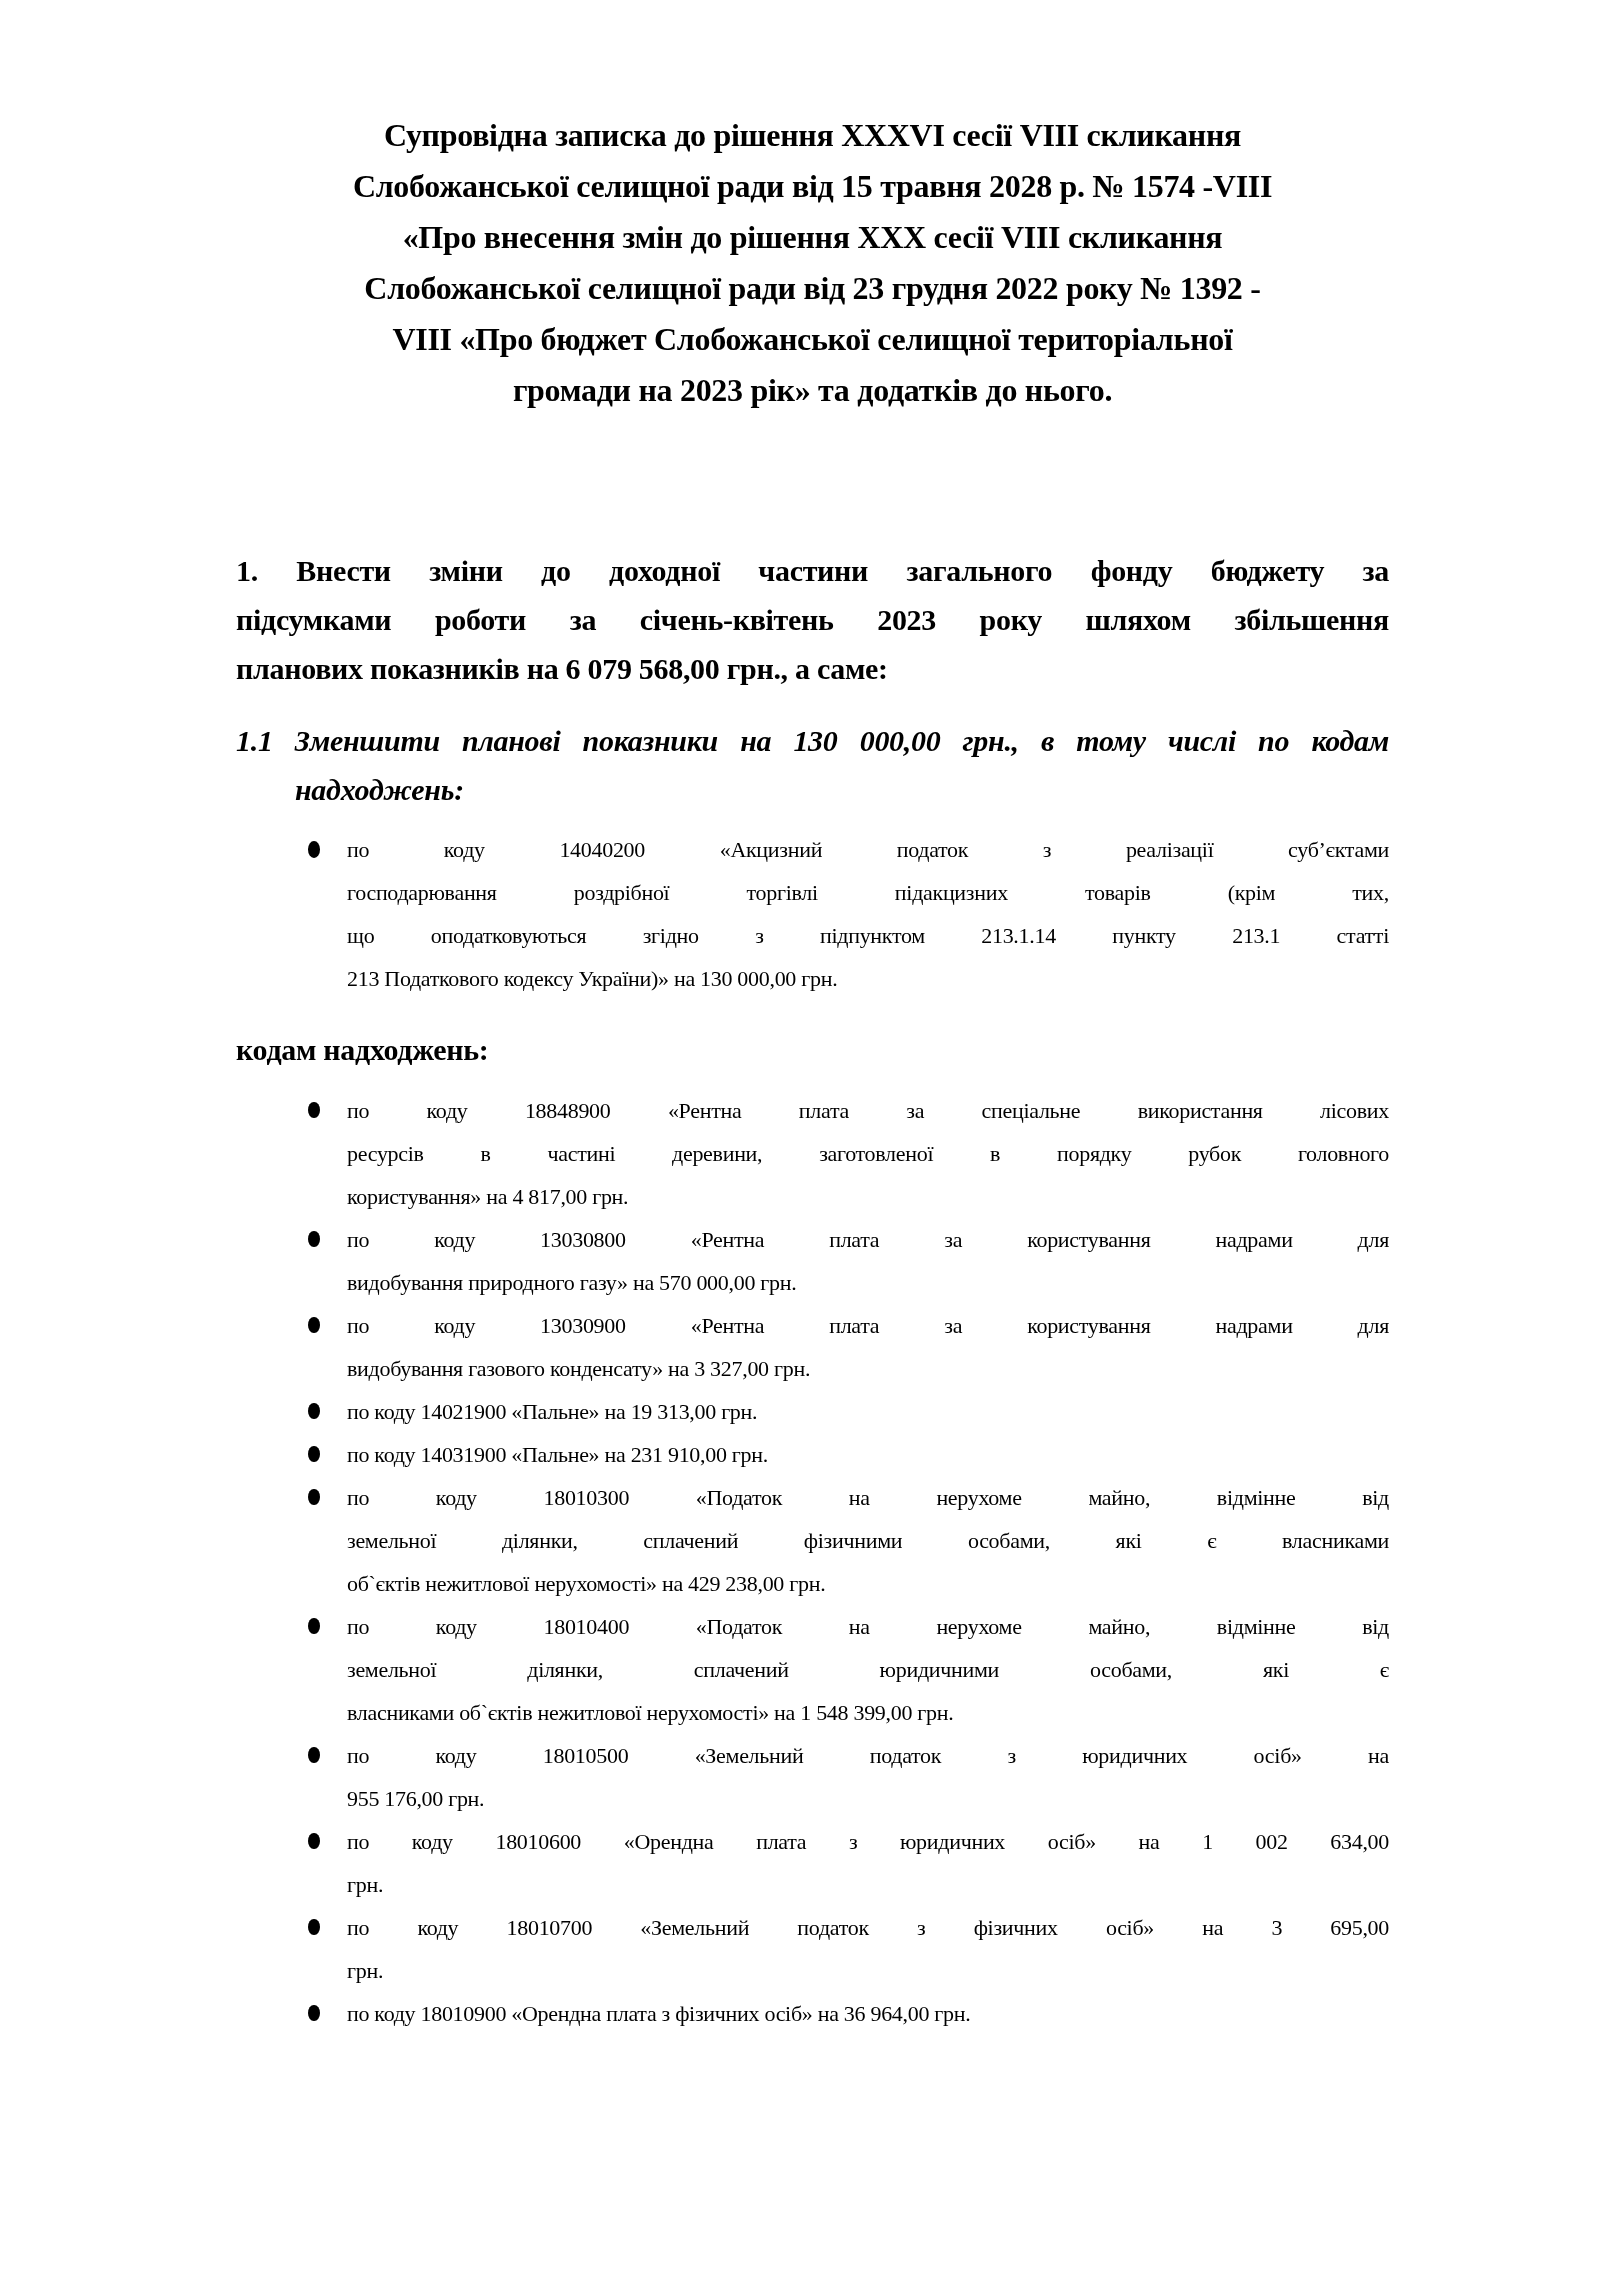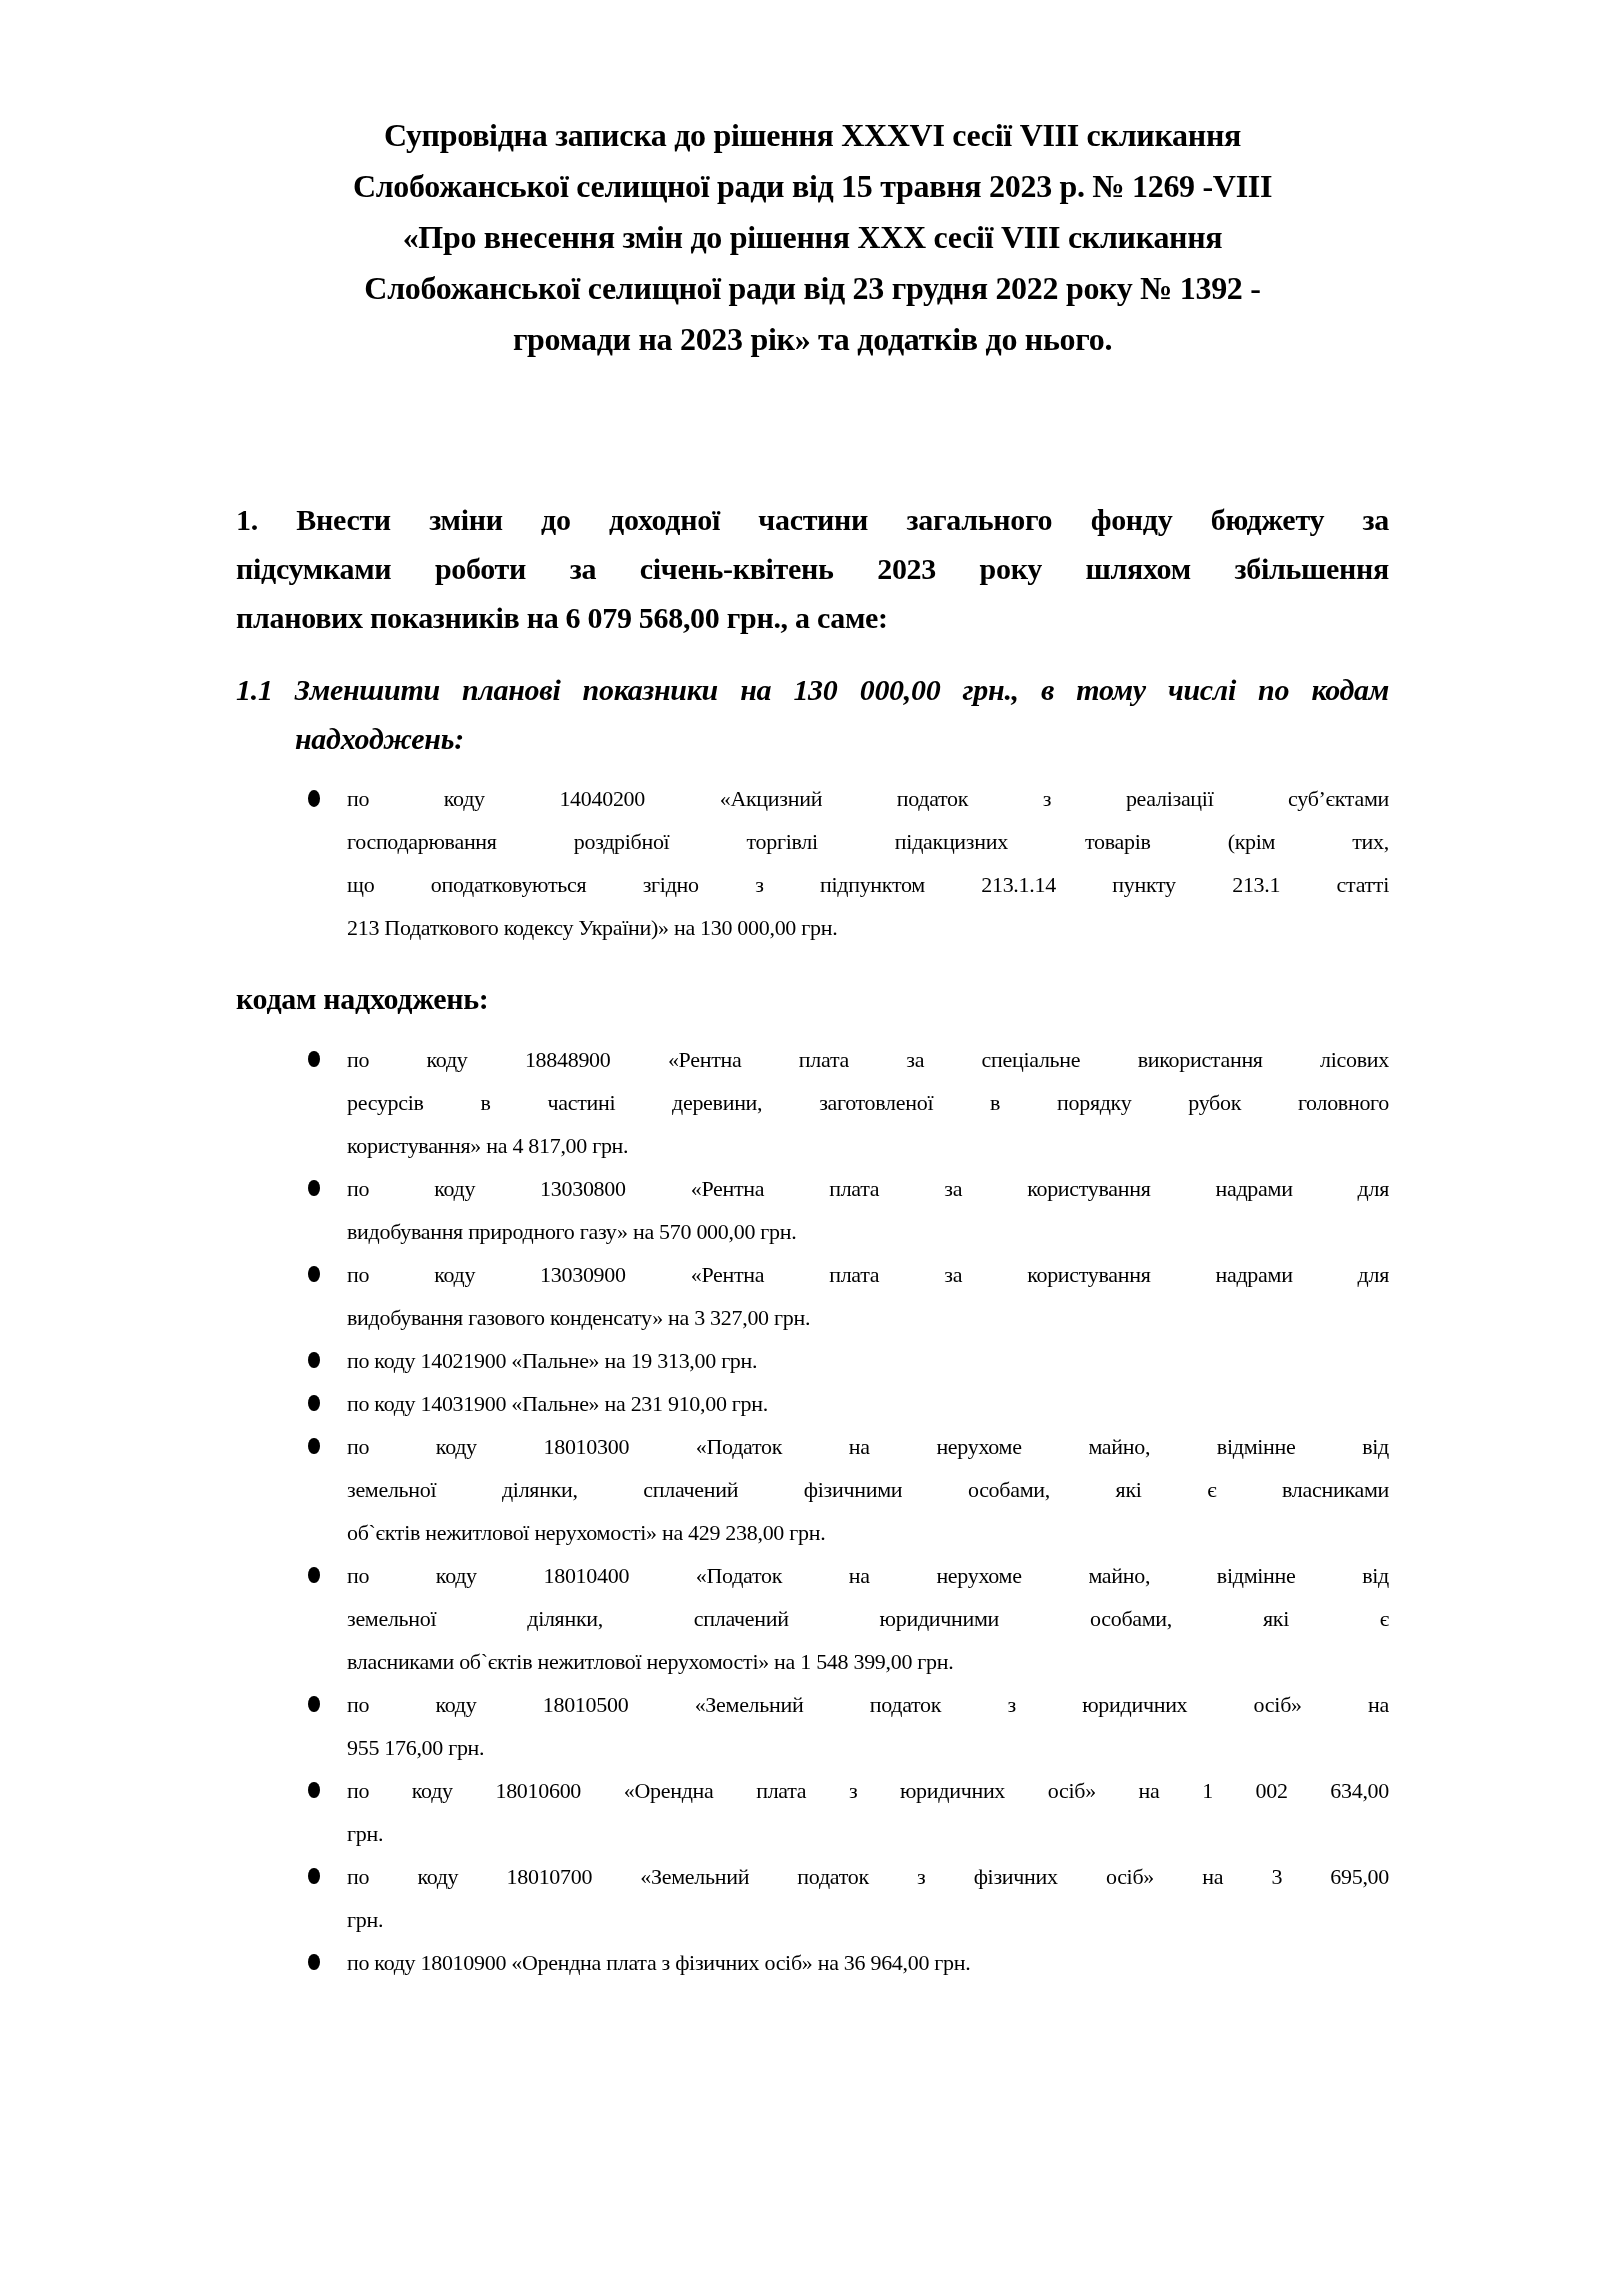--- a/index.html
+++ b/index.html
@@ -52,23 +52,24 @@
     border-radius: 50%;
   }
 </style>
 </head>
 <body>
 
 <div class="page">
 
   <div class="title center">
       <div class="tline">Супровідна записка до рішення XXXVI сесії VIII скликання</div>
-      <div class="tline">Слобожанської селищної ради від 15 травня 2023 р. № 1269 -VIII</div>
+      <div class="tline">Слобожанської селищної ради від 15 травня 2028 р. № 1574 -VIII</div>
       <div class="tline">«Про внесення змін до рішення XXX сесії VIII скликання</div>
       <div class="tline">Слобожанської селищної ради від 23 грудня 2022 року № 1392 -</div>
+      <div class="tline">VIII «Про бюджет Слобожанської селищної територіальної</div>
       <div class="tline">громади на 2023 рік» та додатків до нього.</div>
     </div>
 
   <div class="body-bold justify para1">
       <div class="tline">1. Внести зміни до доходної частини загального фонду бюджету за</div>
       <div class="tline">підсумками роботи за січень-квітень 2023 року шляхом збільшення</div>
       <div class="tline">планових показників на 6 079 568,00 грн., а саме:</div>
     </div>
 
   <div class="body-bold justify clause clause-11">

